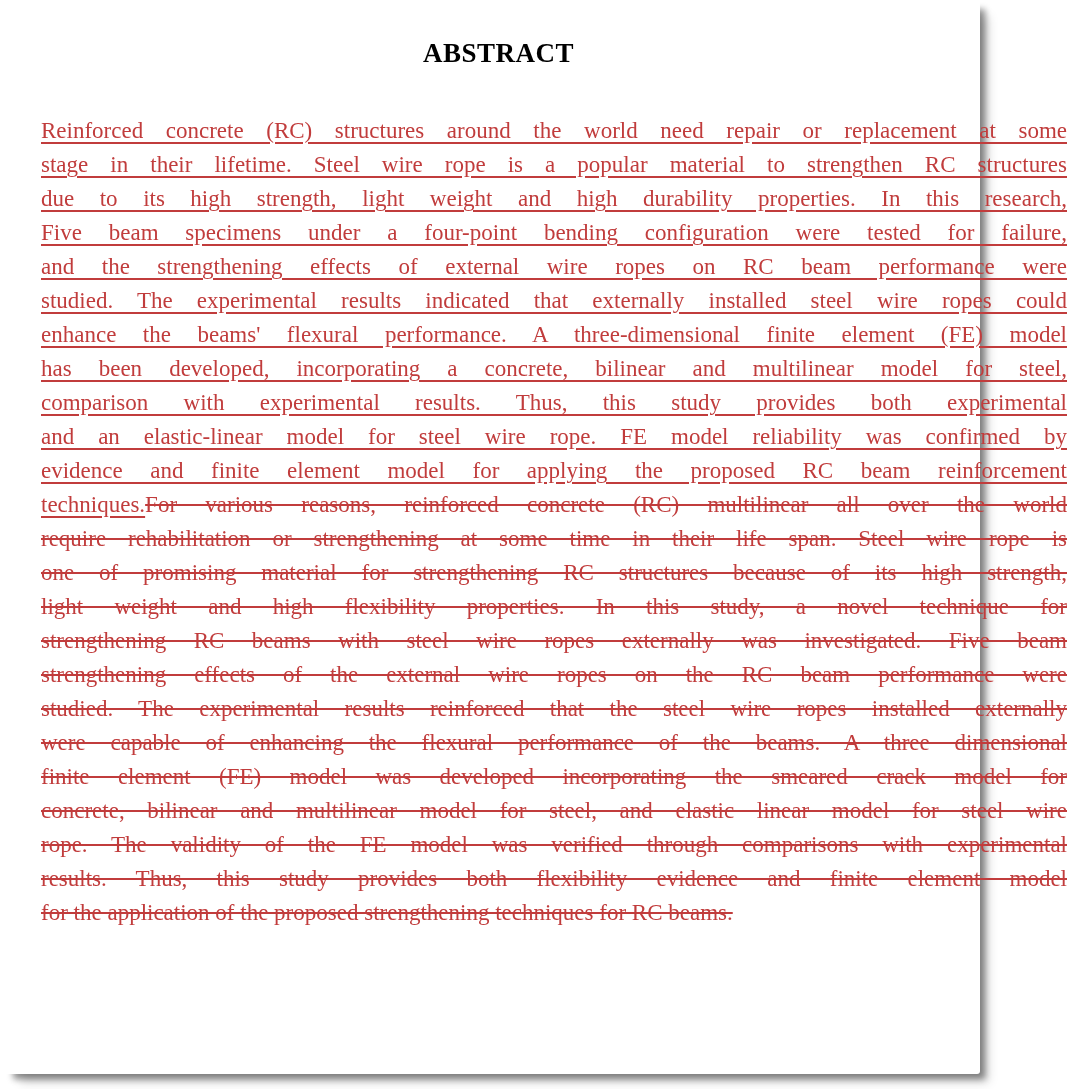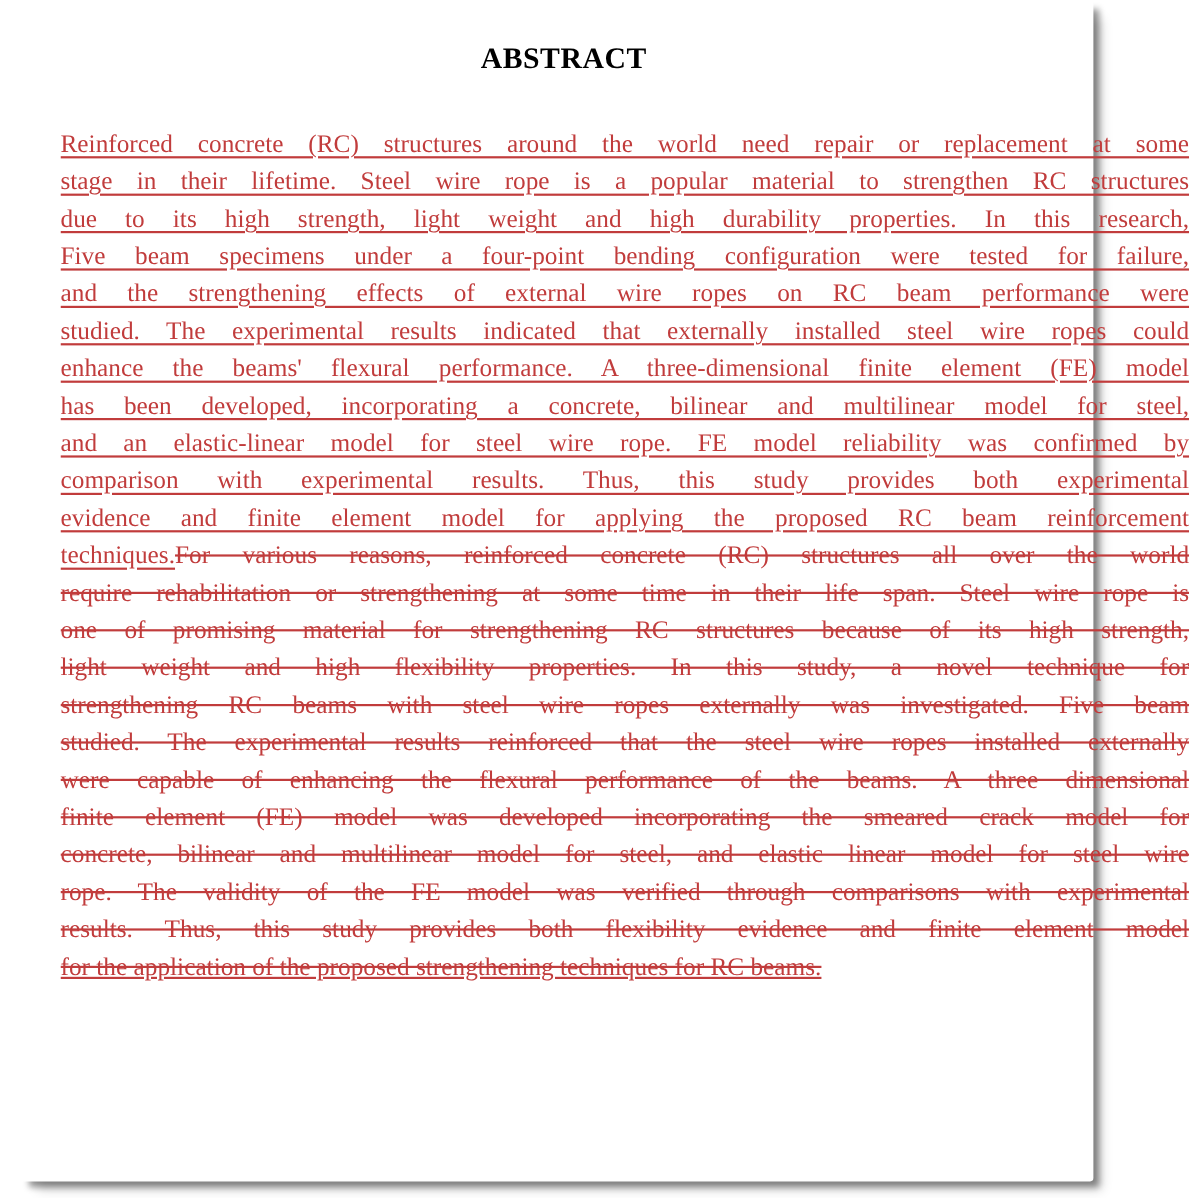--- a/index.html
+++ b/index.html
@@ -6,21 +6,21 @@
     margin: 0;
     padding: 0;
     width: 1089px;
     height: 1089px;
     background: #ffffff;
     overflow: hidden;
     font-family: "Liberation Serif", "DejaVu Serif", serif;
   }
   .page {
     position: absolute;
-    left: 18px;
+    left: 4px;
     top: 0;
     width: 976px;
     height: 1074px;
     background: var(--page-bg, #ffffff);
     border-radius: 0 0 3px 0;
     box-shadow: 7px 7px 6px -2px rgba(0,0,0,0.40), 12px 12px 10px -4px rgba(0,0,0,0.18);
     box-sizing: border-box;
     padding: 36px 24px 0 37px;
   }
   .heading {
@@ -40,21 +40,20 @@
     line-height: 34px;
     height: 34px;
     color: var(--track-red, #c13c3c);
     text-align: justify;
     text-align-last: justify;
     overflow: hidden;
   }
   .line.no-justify {
     text-align: center;
     text-align-last: left;
-    text-decoration: underline;
   }
   .ins {
     text-decoration: underline;
     text-decoration-thickness: 2px;
     text-underline-offset: 4px;
     text-decoration-color: var(--track-red, #c13c3c);
   }
   .del {
     text-decoration: line-through;
     text-decoration-thickness: 2px;
@@ -68,28 +67,29 @@
   <h1 class="heading">ABSTRACT</h1>
   <div class="body-lines">
       <div class="line"><span class="ins">Reinforced concrete (RC) structures around the world need repair or replacement at some</span></div>
       <div class="line"><span class="ins">stage in their lifetime. Steel wire rope is a popular material to strengthen RC structures</span></div>
       <div class="line"><span class="ins">due to its high strength, light weight and high durability properties. In this research,</span></div>
       <div class="line"><span class="ins">Five beam specimens under a four-point bending configuration were tested for failure,</span></div>
       <div class="line"><span class="ins">and the strengthening effects of external wire ropes on RC beam performance were</span></div>
       <div class="line"><span class="ins">studied. The experimental results indicated that externally installed steel wire ropes could</span></div>
       <div class="line"><span class="ins">enhance the beams' flexural performance. A three-dimensional finite element (FE) model</span></div>
       <div class="line"><span class="ins">has been developed, incorporating a concrete, bilinear and multilinear model for steel,</span></div>
+      <div class="line"><span class="ins">comparison with experimental results. Thus, this study provides both experimental</span></div>
       <div class="line"><span class="ins">and an elastic-linear model for steel wire rope. FE model reliability was confirmed by</span></div>
-      <div class="line"><span class="ins">comparison with experimental results. Thus, this study provides both experimental</span></div>
       <div class="line"><span class="ins">evidence and finite element model for applying the proposed RC beam reinforcement</span></div>
-      <div class="line"><span class="ins">techniques.</span><span class="del">For various reasons, reinforced concrete (RC) structures all over the world</span></div>
+      <div class="line"><span class="ins">techniques.</span><span class="del">For various reasons, reinforced concrete (RC) multilinear all over the world</span></div>
       <div class="line"><span class="del">require rehabilitation or strengthening at some time in their life span. Steel wire rope is</span></div>
       <div class="line"><span class="del">one of promising material for strengthening RC structures because of its high strength,</span></div>
       <div class="line"><span class="del">light weight and high flexibility properties. In this study, a novel technique for</span></div>
       <div class="line"><span class="del">strengthening RC beams with steel wire ropes externally was investigated. Five beam</span></div>
+      <div class="line"><span class="del">strengthening effects of the external wire ropes on the RC beam performance were</span></div>
       <div class="line"><span class="del">studied. The experimental results reinforced that the steel wire ropes installed externally</span></div>
       <div class="line"><span class="del">were capable of enhancing the flexural performance of the beams. A three dimensional</span></div>
       <div class="line"><span class="del">finite element (FE) model was developed incorporating the smeared crack model for</span></div>
       <div class="line"><span class="del">concrete, bilinear and multilinear model for steel, and elastic linear model for steel wire</span></div>
       <div class="line"><span class="del">rope. The validity of the FE model was verified through comparisons with experimental</span></div>
       <div class="line"><span class="del">results. Thus, this study provides both flexibility evidence and finite element model</span></div>
       <div class="line no-justify"><span class="del">for the application of the proposed strengthening techniques for RC beams.</span></div>
     </div>
 </div>
 

